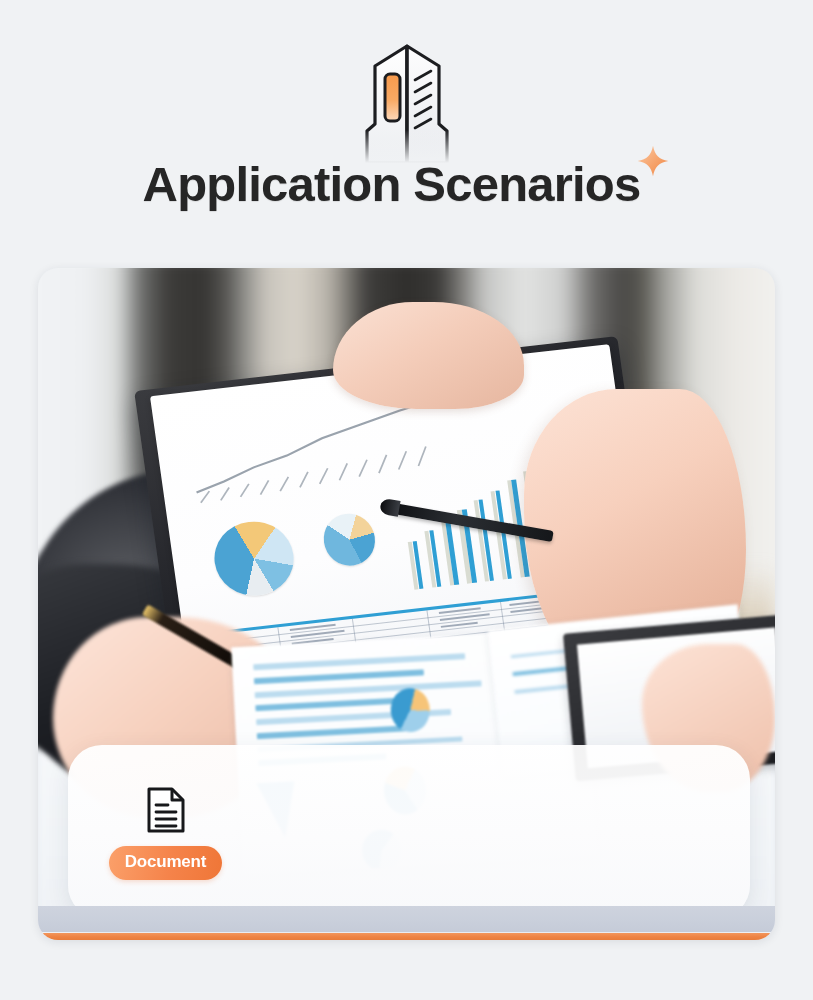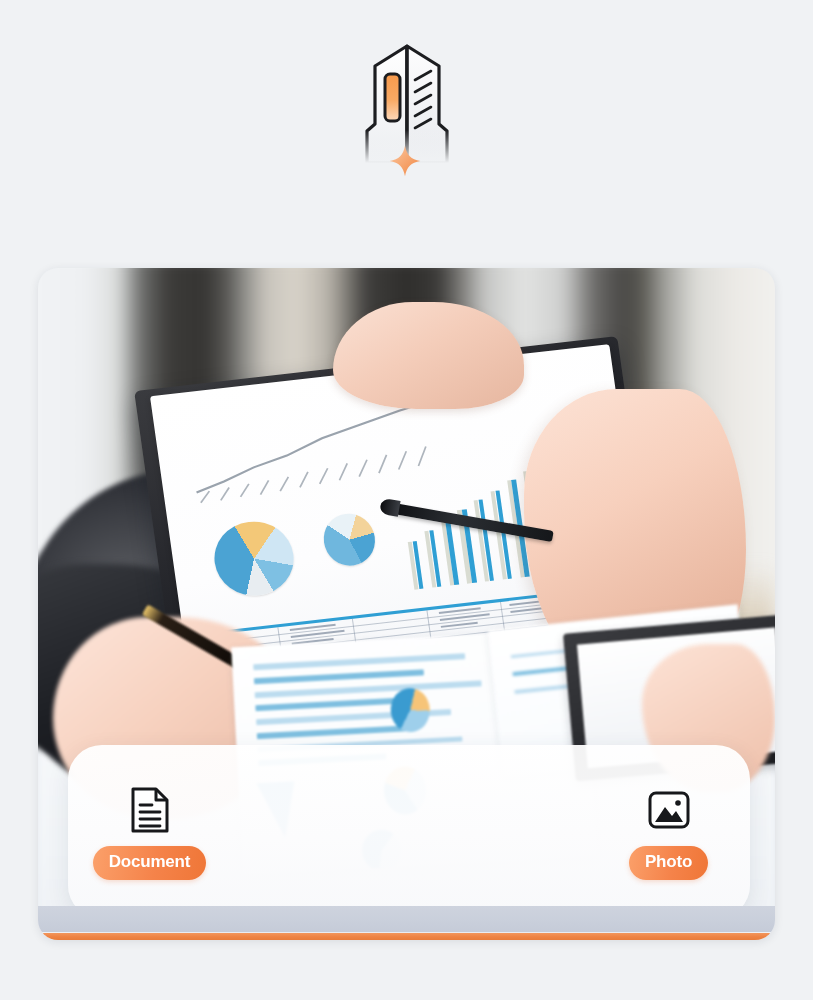--- a/index.html
+++ b/index.html
@@ -231,21 +231,21 @@
   }
 
   
   .label-panel {
     position:absolute; left:30px; top:477px;
     width:682px; height:174px;
     background:linear-gradient(180deg,rgba(255,255,255,0.94) 0%,rgba(252,252,253,0.97) 55%,rgba(248,249,251,0.98) 100%);
     border-radius:34px;
     box-shadow:0 6px 22px rgba(40,55,80,0.10);
     display:flex; align-items:center; justify-content:space-between;
-    padding:0 18px;
+    padding:0 34px;
   }
   .label-item {
     display:flex; flex-direction:column; align-items:center;
     width:127px;
   }
   .label-icon { height:52px; display:flex; align-items:center; justify-content:center; }
   .pill {
     margin-top:10px;
     padding:6px 16px 7px;
     border-radius:999px;
@@ -312,20 +312,21 @@
 
       <rect x="0" y="100" width="120" height="25" fill="#f0f2f4" opacity="0.0"></rect>
       <linearGradient id="fadeG" x1="0" y1="0" x2="0" y2="1">
         <stop offset="0%" stop-color="#f0f2f4" stop-opacity="0"></stop>
         <stop offset="100%" stop-color="#f0f2f4" stop-opacity="1"></stop>
       </linearGradient>
       <rect x="0" y="92" width="120" height="33" fill="url(#fadeG)"></rect>
     </svg>
 
     <div class="title-row">
+      <span class="title-text">Application Scenarios</span>
       <svg class="sparkle" viewBox="0 0 40 40">
         <defs>
           <linearGradient id="spG" x1="0" y1="0" x2="1" y2="1">
             <stop offset="0%" stop-color="#fcc9a2"></stop>
             <stop offset="100%" stop-color="#f0843f"></stop>
           </linearGradient>
         </defs>
         <path d="M20 2 C22 13 27 18 38 20 C27 22 22 27 20 38 C18 27 13 22 2 20 C13 18 18 13 20 2 Z" fill="url(#spG)"></path>
       </svg>
     </div>
@@ -472,30 +473,20 @@
                 <line x1="12" y1="26" x2="32" y2="26"></line>
                 <line x1="12" y1="33" x2="32" y2="33"></line>
                 <line x1="12" y1="40" x2="32" y2="40"></line>
               </g>
             </svg>
           </div>
           <span class="pill">Document</span>
         </div>
 
 
-        <div class="label-item">
-          <div class="label-icon">
-            <svg width="48" height="48" viewBox="0 0 48 48">
-              <rect x="5" y="7" width="38" height="34" rx="6" fill="#ffffff" stroke="#17181b" stroke-width="3"></rect>
-              <circle cx="33" cy="17" r="2.8" fill="#17181b"></circle>
-              <path d="M10 36 L20 21 L27 30 L31 25 L38 36 Z" fill="#17181b"></path>
-            </svg>
-          </div>
-          <span class="pill">Photo</span>
-        </div>
 
 
 
       </div>
     </div>
 
     <div class="card-band"></div>
     <div class="card-rule"></div>
   </div>
 

